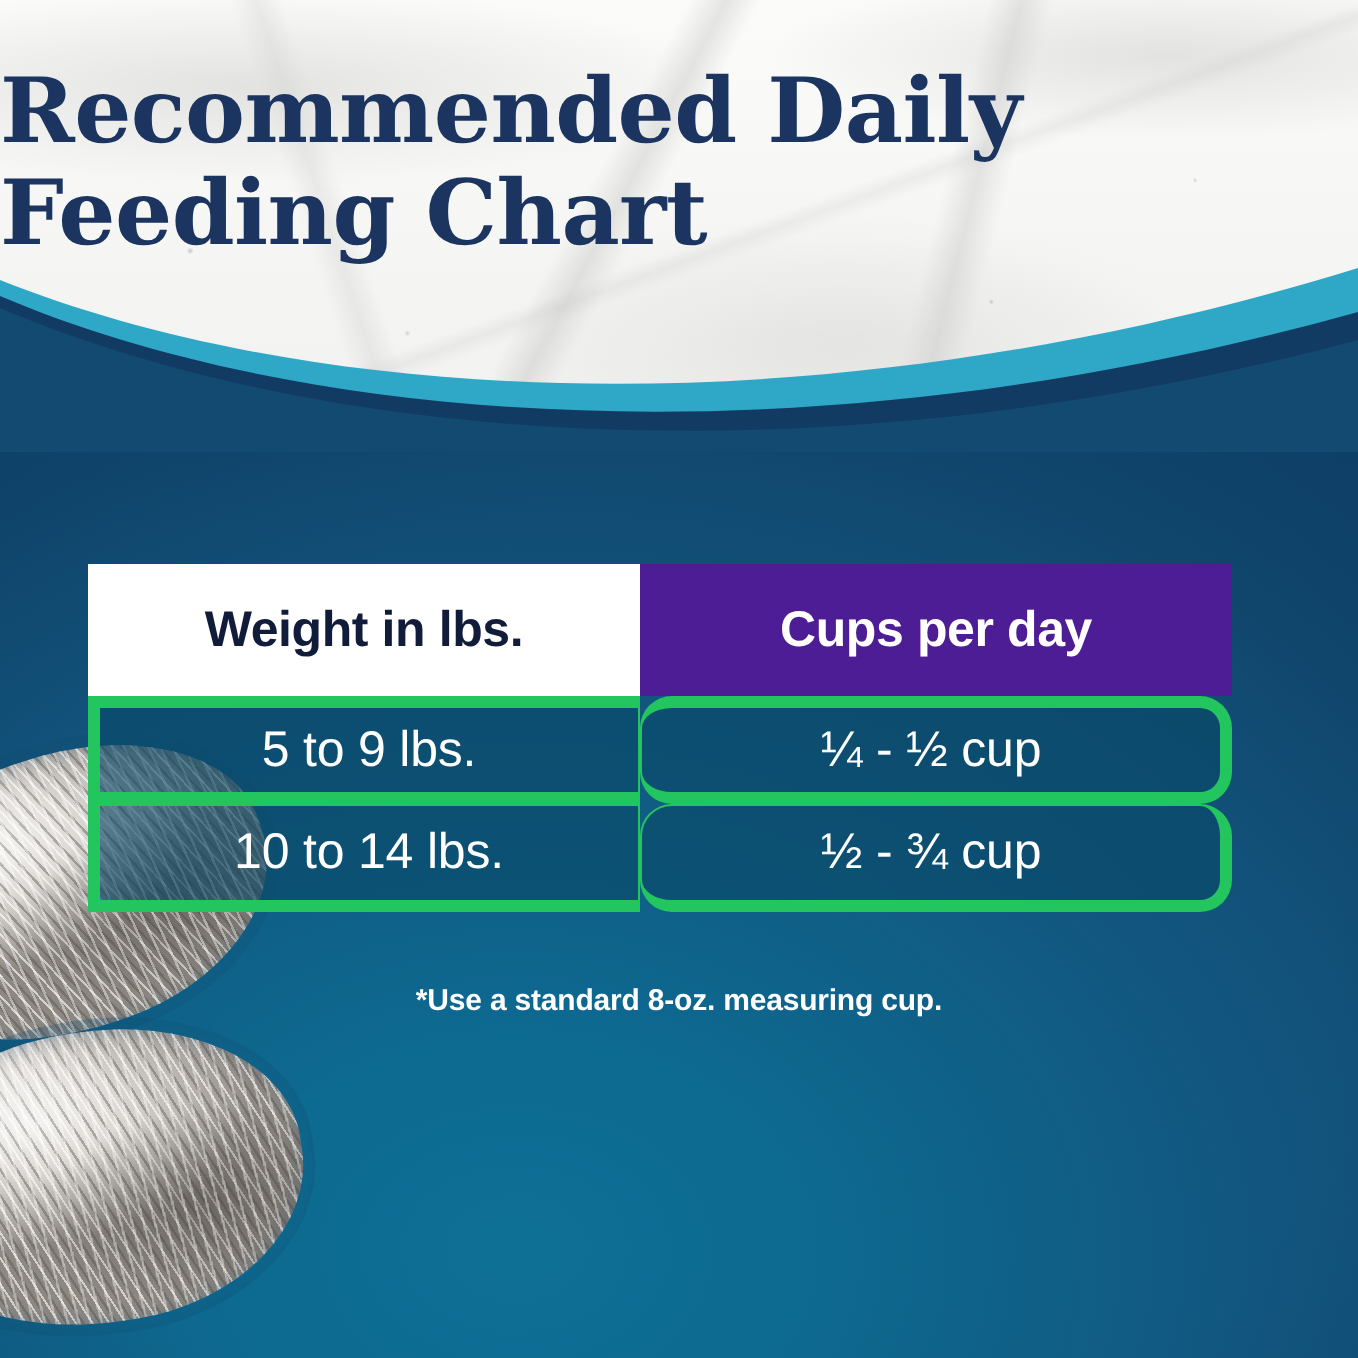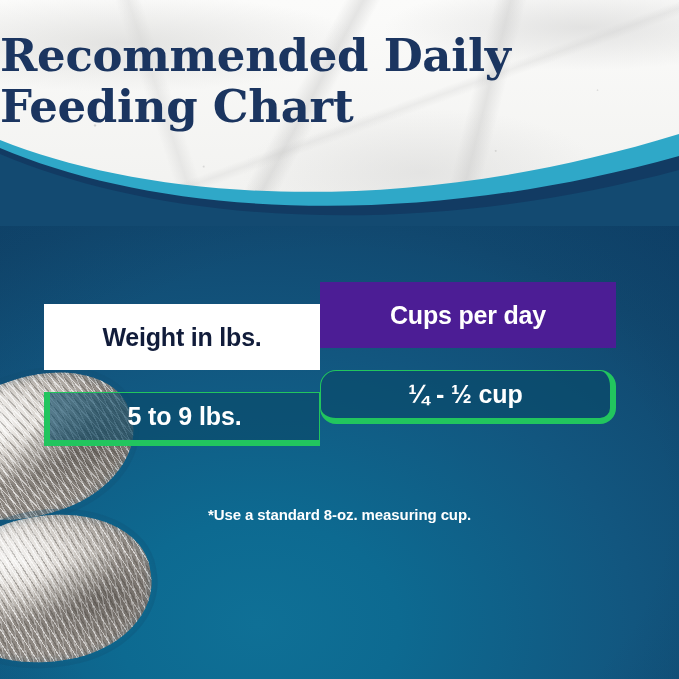--- a/index.html
+++ b/index.html
@@ -128,41 +128,41 @@
   .table {
     position:absolute; left:44px; top:282px;
     width:593px;
   }
   .row { display:flex; }
   .cell {
     display:flex; align-items:center; justify-content:center;
     text-align:center;
     color:#ffffff;
   }
-  .col-a { width:276px;margin-top:22px; }
+  .col-a { width:276px; }
   .col-b { width:296px; }
 
   .hrow .cell { height:66px; font-size:25px; font-weight:700; letter-spacing:-0.2px; }
   .hrow .col-a { background:#ffffff; color:#111c3a; }
   .hrow .col-b { background:#4c1d95; color:#ffffff; }
 
   .drow .cell {
     height:54px;
-    font-size:25px; font-weight:700; letter-spacing:-0.1px;
+    font-size:25px; font-weight:400; letter-spacing:-0.1px;
     background:rgba(9,72,104,.62);
     border:6px solid #22c55e;
   }
   .drow .col-b { border-left-width:2px; }
   .drow:first-of-type .cell { border-bottom-width:1px; }
   .drow:last-of-type .cell { border-top-width:1px; }
   .drow .col-a { border-right-width:1px; }
   .drow .col-b { border-left-width:1px;border-radius:16px; }
 
   .footnote {
-    position:absolute; left:0; right:0; top:506px;
+    position:absolute; left:0; right:0; top:492px;
     text-align:center;
     color:#ffffff;
     font-size:15px;
     font-weight:700;
     letter-spacing:-0.1px;
   }
 </style>
 </head>
 <body>
 
@@ -201,18 +201,22 @@
     <div class="row hrow">
       <div class="cell col-a">Weight in lbs.</div>
       <div class="cell col-b">Cups per day</div>
     </div>
 
     <div class="row drow">
       <div class="cell col-a">5 to 9 lbs.</div>
       <div class="cell col-b">¼ - ½ cup</div>
     </div>
 
+    <div class="row drow">
+      <div class="cell col-a">10 to 14 lbs.</div>
+      <div class="cell col-b">½ - ¾ cup</div>
+    </div>
 
   </div>
 
   <div class="footnote">*Use a standard 8-oz. measuring cup.</div>
 
 </div>
 
 </body></html>

